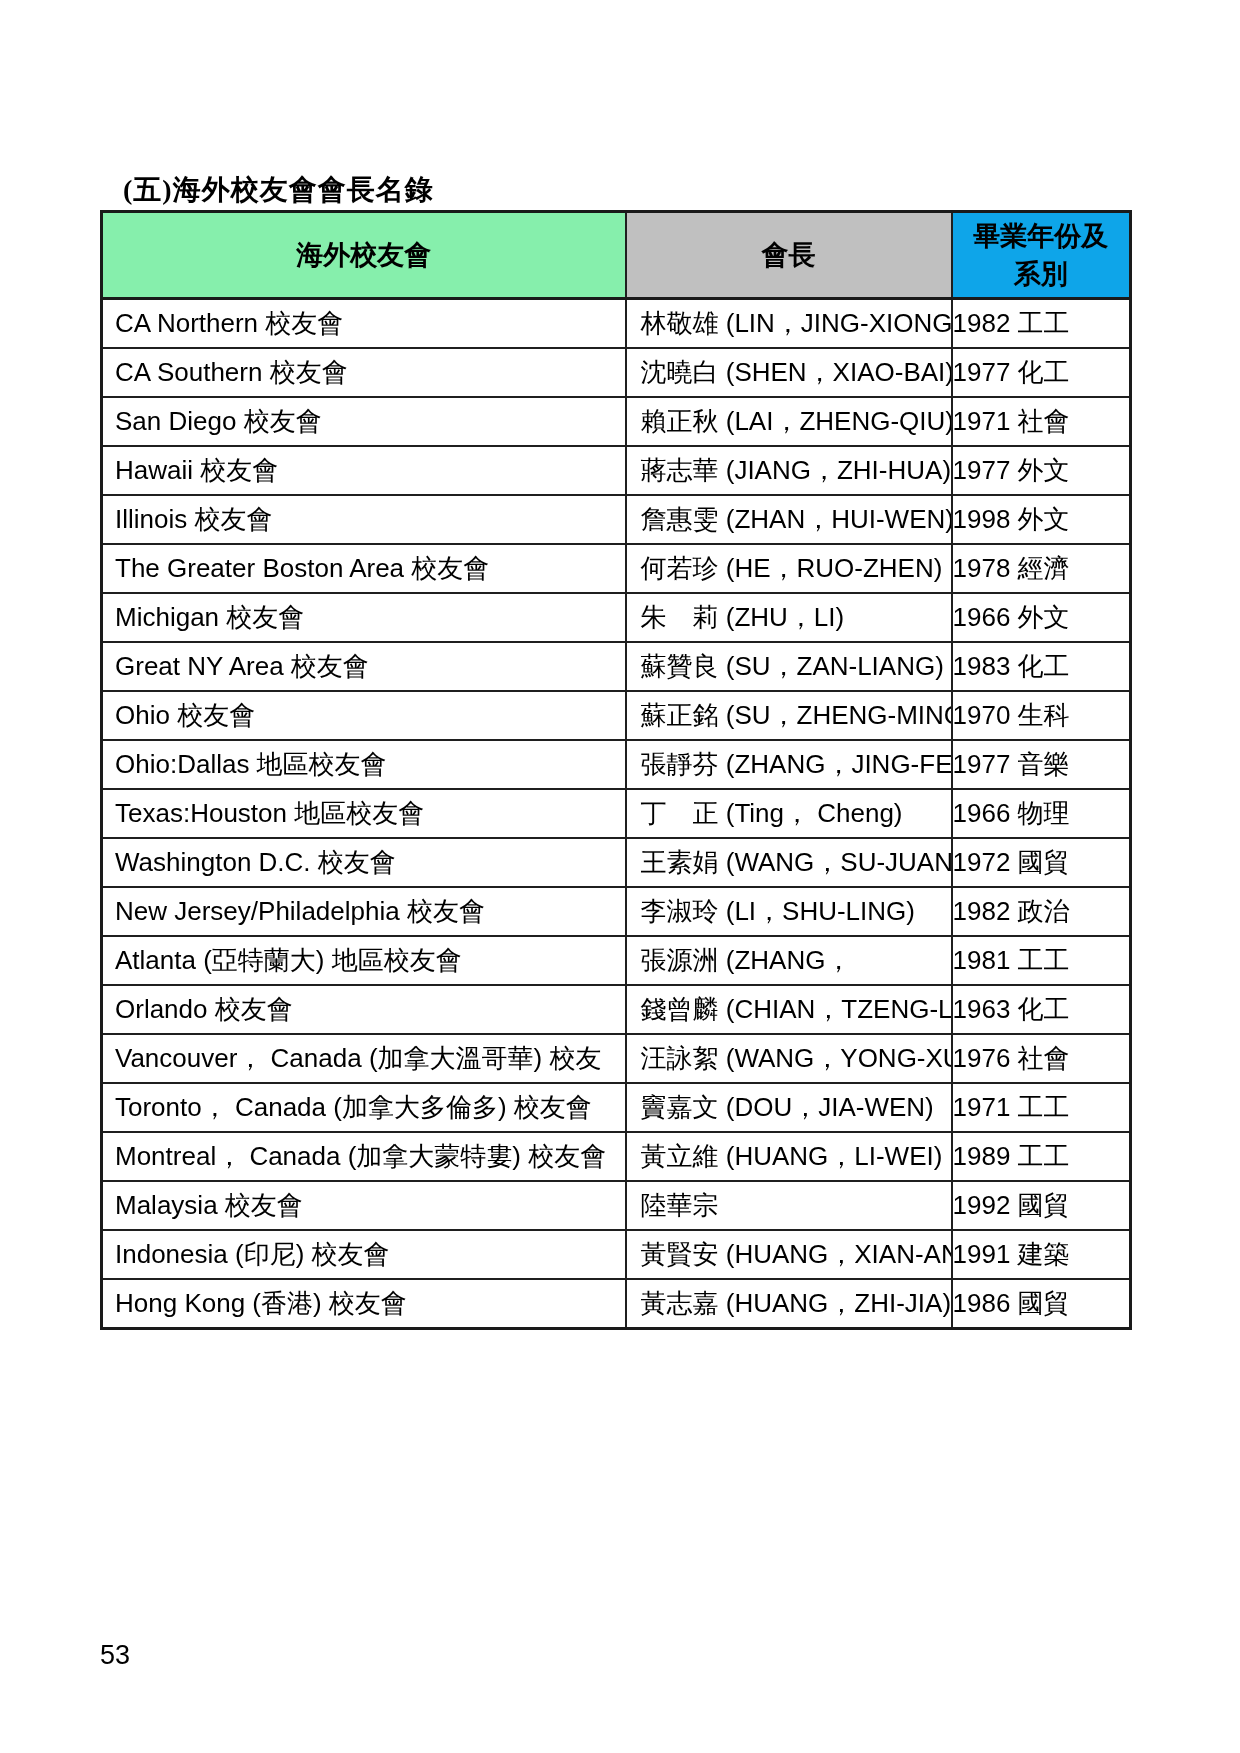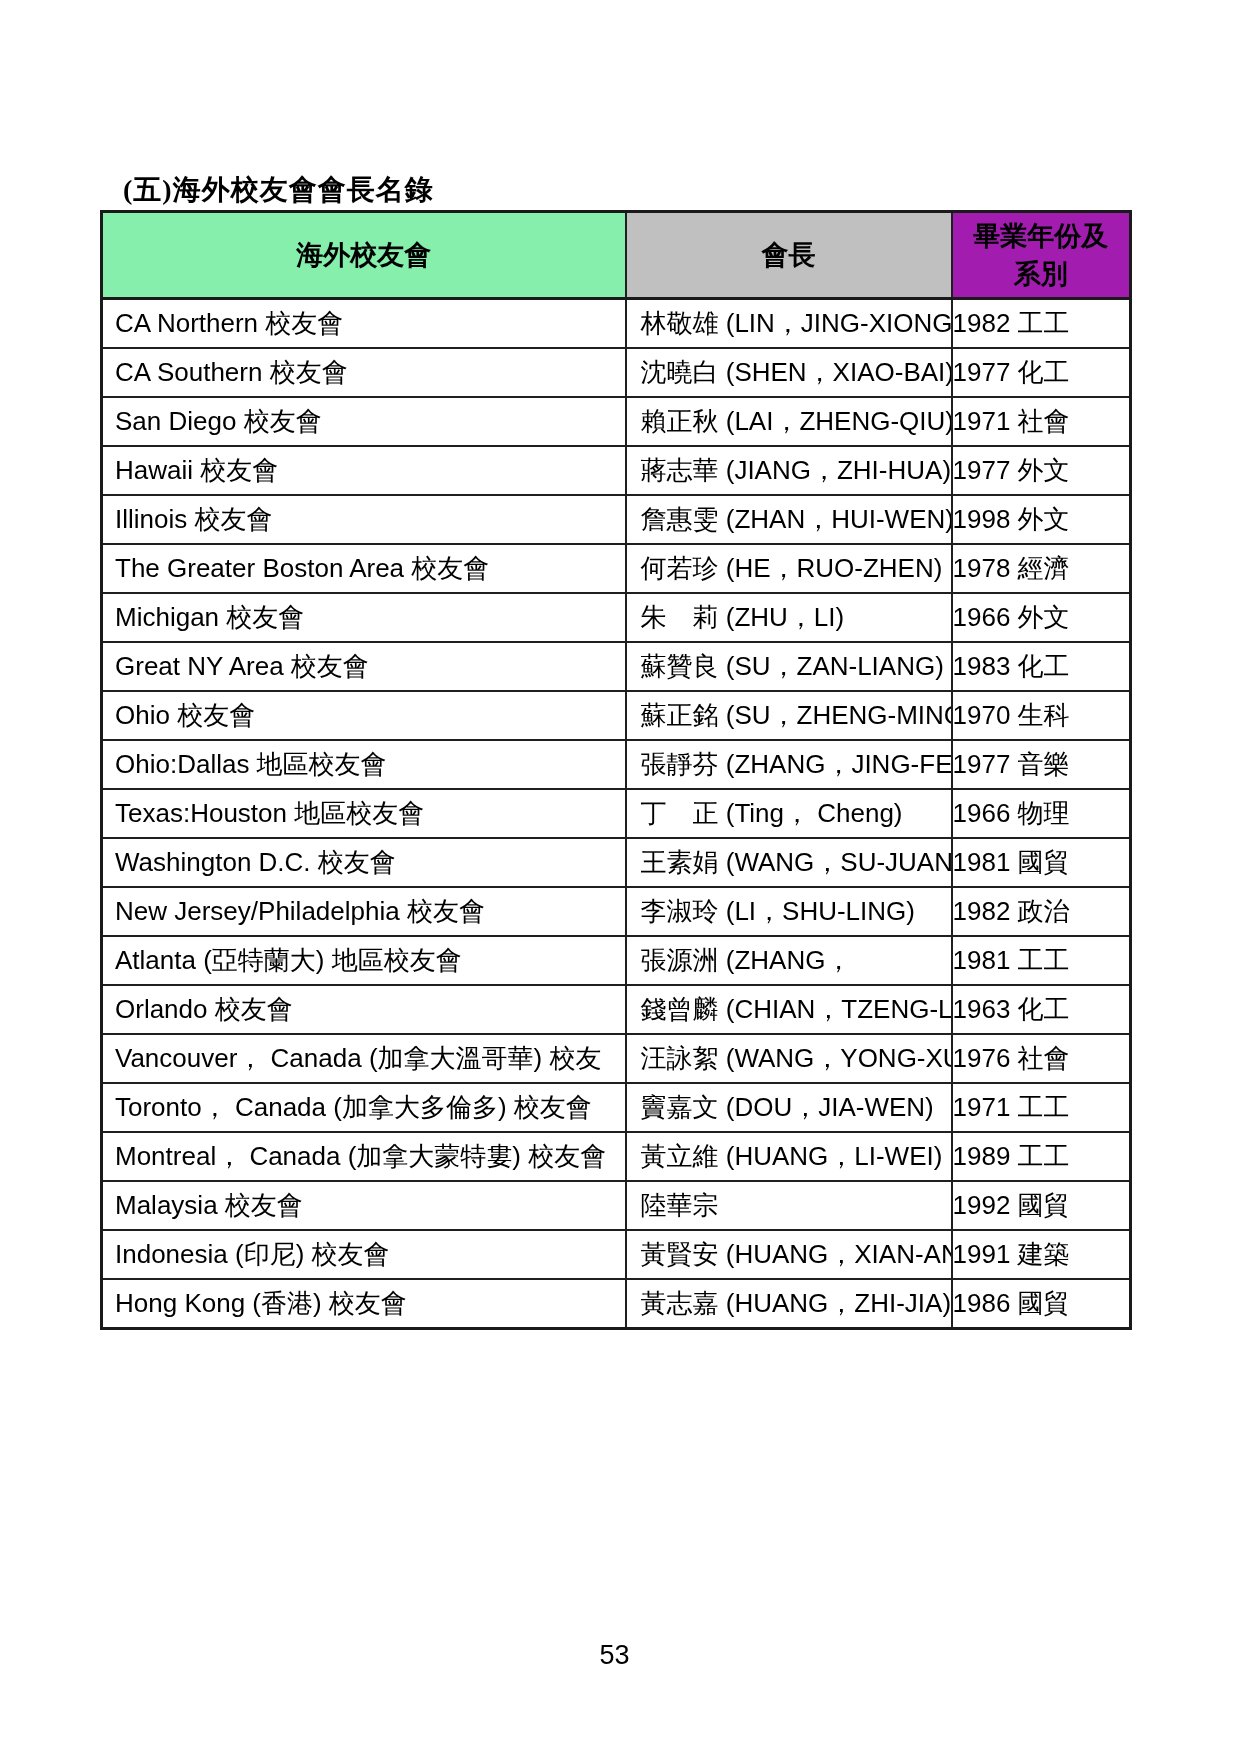--- a/index.html
+++ b/index.html
@@ -59,21 +59,20 @@
     font-size: 26px;
   }
   td.col-association { padding-left: 12px; }
   td.col-president   { padding-left: 14px; }
   td.col-yeardept    { padding-left: 0;  }
   .page-number {
     position: absolute;
     left: 100px;
     top: 1640px;
     width: 1029px;
-    text-align: center;
     font-size: 27px;
   }
 </style>
 </head>
 <body style="background: rgb(255, 255, 255);">
 
 <div class="section-title">(五)海外校友會會長名錄</div>
 
 <table class="alumni">
   <colgroup>
@@ -82,21 +81,21 @@
     <col style="width:179px">
   </colgroup>
   <thead>
     <tr>
       <th style="background: #86efac;">
         <div class="hline">海外校友會</div>
       </th>
       <th style="background: rgb(192, 192, 192);">
         <div class="hline">會長</div>
       </th>
-      <th style="background: #a21caf;">
+      <th style="background: #0ea5e9;">
         <div class="hline">畢業年份及</div>
         <div class="hline">系別</div>
       </th>
     </tr>
   </thead>
   <tbody>
 
   <tr>
       <td class="col-association">CA Northern  校友會</td>
       <td class="col-president">林敬雄  (LIN，JING-XIONG)</td>
@@ -148,21 +147,21 @@
       <td class="col-yeardept">1977 音樂</td>
     </tr>
       <tr>
       <td class="col-association">Texas:Houston  地區校友會</td>
       <td class="col-president">丁　正 (Ting， Cheng)</td>
       <td class="col-yeardept">1966 物理</td>
     </tr>
       <tr>
       <td class="col-association">Washington D.C.  校友會</td>
       <td class="col-president">王素娟  (WANG，SU-JUAN)</td>
-      <td class="col-yeardept">1981 國貿</td>
+      <td class="col-yeardept">1972 國貿</td>
     </tr>
       <tr>
       <td class="col-association">New Jersey/Philadelphia  校友會</td>
       <td class="col-president">李淑玲  (LI，SHU-LING)</td>
       <td class="col-yeardept">1982 政治</td>
     </tr>
       <tr>
       <td class="col-association">Atlanta (亞特蘭大)  地區校友會</td>
       <td class="col-president">張源洲  (ZHANG，</td>
       <td class="col-yeardept">1981 工工</td>

